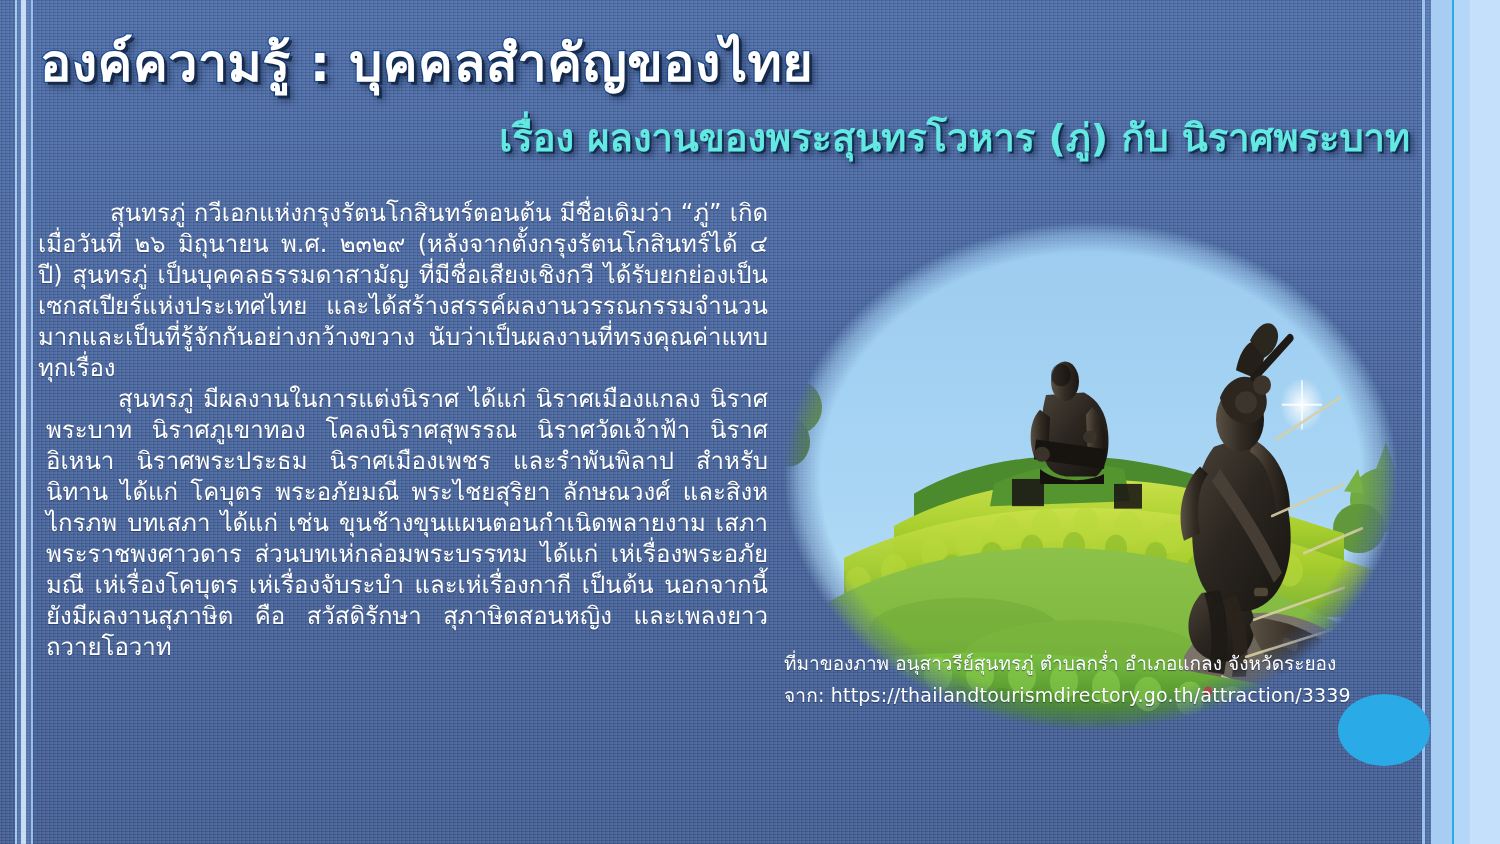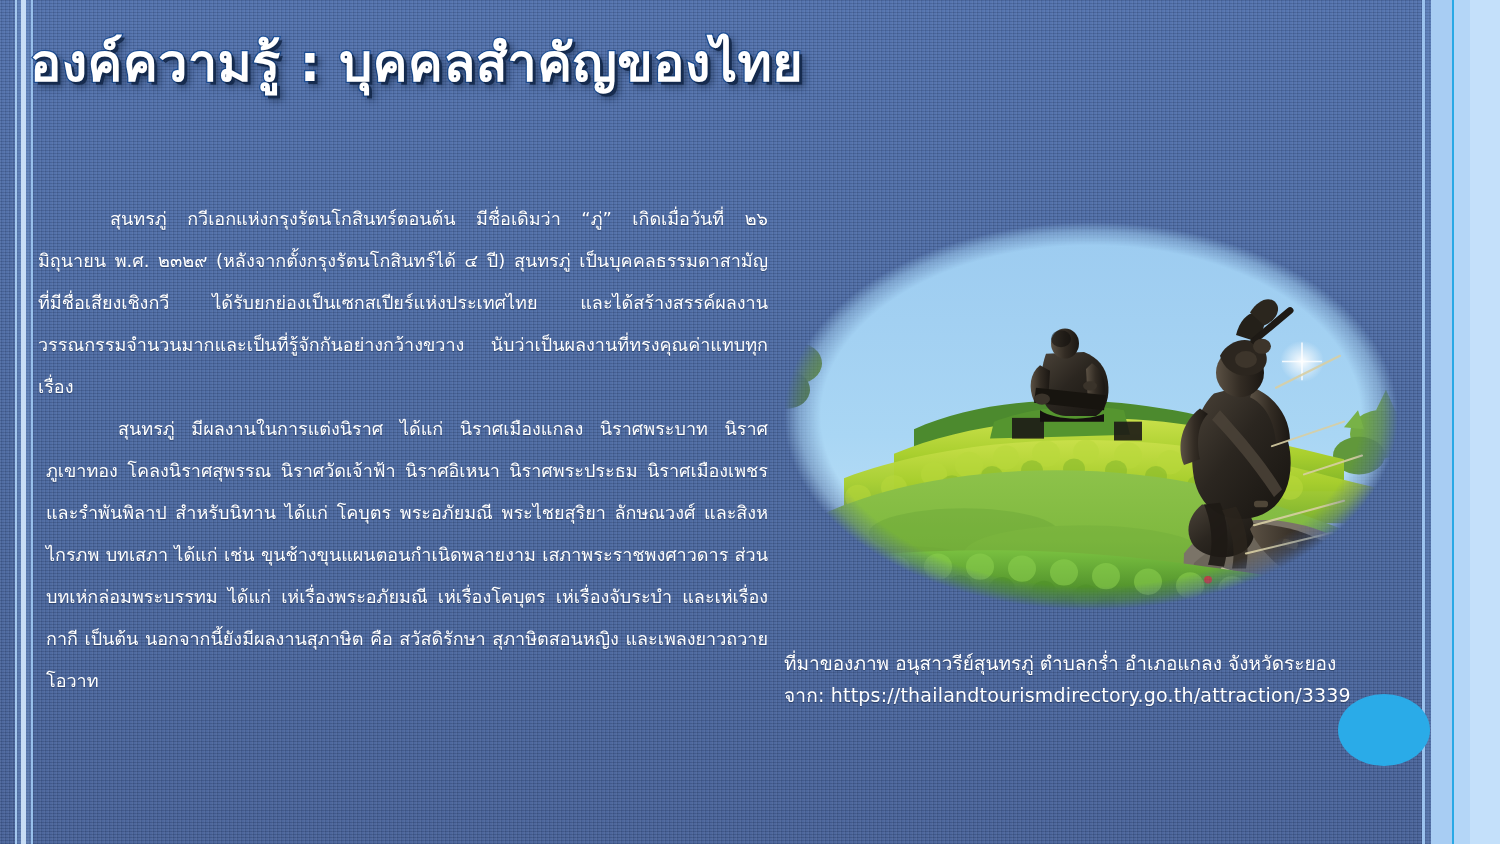--- a/index.html
+++ b/index.html
@@ -55,21 +55,21 @@
         #a8cdf3 19px, #a8cdf3 40px,
         #29a9e6 40px, #29a9e6 42px,
         #b4d6f7 42px, #b4d6f7 58px,
         #c4e0fa 58px, #c4e0fa 88px);
     pointer-events:none;
   }
 
   
   .title-block {
     position:absolute; left:0; top:34px; width:1420px;
-    padding-left:30px;
+    padding-left:40px;
   }
   .main-title {
     font-size:52px;
     font-weight:bold;
     color:#ffffff;
     letter-spacing:.5px;
     line-height:1.12;
     -webkit-text-stroke:2.5px #1d4f96;
     paint-order:stroke fill;
     text-shadow:
@@ -90,35 +90,35 @@
   }
 
   
   .body-col {
     position:absolute;
     left:38px; top:198px;
     width:730px;
   }
   .para {
     color:#ffffff;
-    font-size:18px;
-    line-height:42px;
+    font-size:24px;
+    line-height:31px;
     text-align:justify;
     text-justify:inter-word;
     text-indent:72px;
     text-shadow:0 1px 1px rgba(12,28,58,.45);
     word-spacing:.5px;
   }
   .para + .para { margin-top:0px;margin-left:8px; }
 
   
   .photo-wrap {
     position:absolute;
     left:784px; top:222px;
-    width:614px; height:388px;
+    width:614px; height:509px;
   }
   .photo {
     position:absolute; inset:0;
     overflow:hidden;
     -webkit-mask-image:radial-gradient(closest-side at 50% 50%,
         #000 0%, #000 88%, rgba(0,0,0,.55) 95%, rgba(0,0,0,0) 100%);
             mask-image:radial-gradient(closest-side at 50% 50%,
         #000 0%, #000 88%, rgba(0,0,0,.55) 95%, rgba(0,0,0,0) 100%);
   }
   .photo svg { display:block; width:100%; height:100%; }
@@ -157,20 +157,21 @@
 
 <div class="slide">
 
   <div class="left-band"></div>
   <div class="right-band"></div>
 
   <div class="title-block">
     <div class="main-title">องค์ความรู้ : บุคคลสำคัญของไทย</div>
   </div>
 
+  <div class="sub-title">เรื่อง ผลงานของพระสุนทรโวหาร (ภู่) กับ นิราศพระบาท</div>
 
   <div class="body-col">
     <p class="para">สุนทรภู่ กวีเอกแห่งกรุงรัตนโกสินทร์ตอนต้น มีชื่อเดิมว่า “ภู่” เกิดเมื่อวันที่ ๒๖ มิถุนายน พ.ศ. ๒๓๒๙ (หลังจากตั้งกรุงรัตนโกสินทร์ได้ ๔ ปี) สุนทรภู่ เป็นบุคคลธรรมดาสามัญ ที่มีชื่อเสียงเชิงกวี ได้รับยกย่องเป็นเซกสเปียร์แห่งประเทศไทย และได้สร้างสรรค์ผลงานวรรณกรรมจำนวนมากและเป็นที่รู้จักกันอย่างกว้างขวาง นับว่าเป็นผลงานที่ทรงคุณค่าแทบทุกเรื่อง</p>
     <p class="para">สุนทรภู่ มีผลงานในการแต่งนิราศ ได้แก่ นิราศเมืองแกลง นิราศพระบาท นิราศภูเขาทอง โคลงนิราศสุพรรณ นิราศวัดเจ้าฟ้า นิราศอิเหนา นิราศพระประธม นิราศเมืองเพชร และรำพันพิลาป สำหรับนิทาน ได้แก่ โคบุตร พระอภัยมณี พระไชยสุริยา ลักษณวงศ์ และสิงหไกรภพ บทเสภา ได้แก่ เช่น ขุนช้างขุนแผนตอนกำเนิดพลายงาม เสภาพระราชพงศาวดาร ส่วนบทเห่กล่อมพระบรรทม ได้แก่ เห่เรื่องพระอภัยมณี เห่เรื่องโคบุตร เห่เรื่องจับระบำ และเห่เรื่องกากี เป็นต้น นอกจากนี้ยังมีผลงานสุภาษิต คือ สวัสดิรักษา สุภาษิตสอนหญิง และเพลงยาวถวายโอวาท</p>
   </div>
 
   <div class="photo-wrap">
     <div class="photo">
       <svg viewBox="0 0 614 412" preserveAspectRatio="none" role="img">
         <defs>

